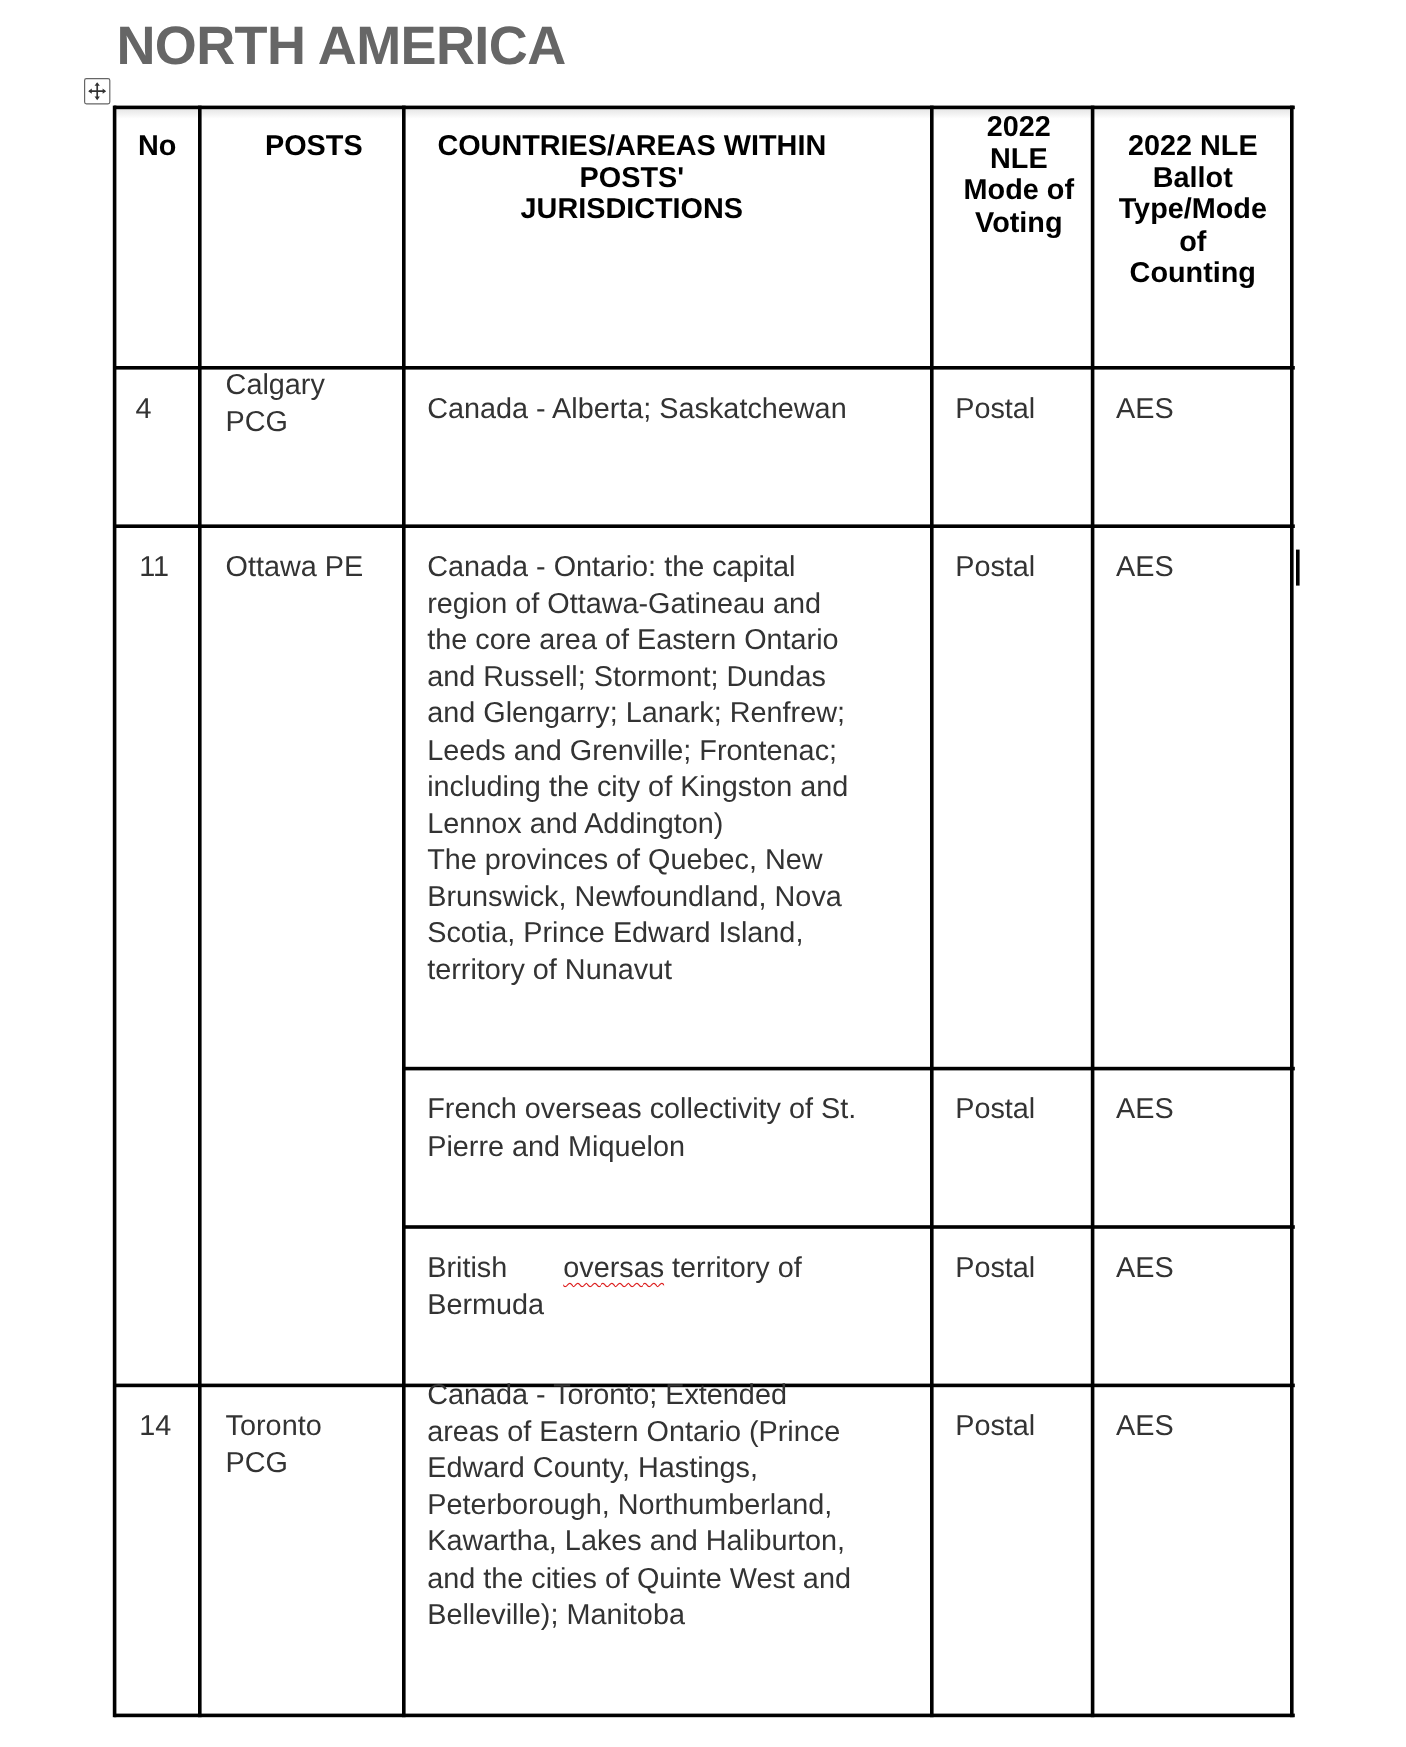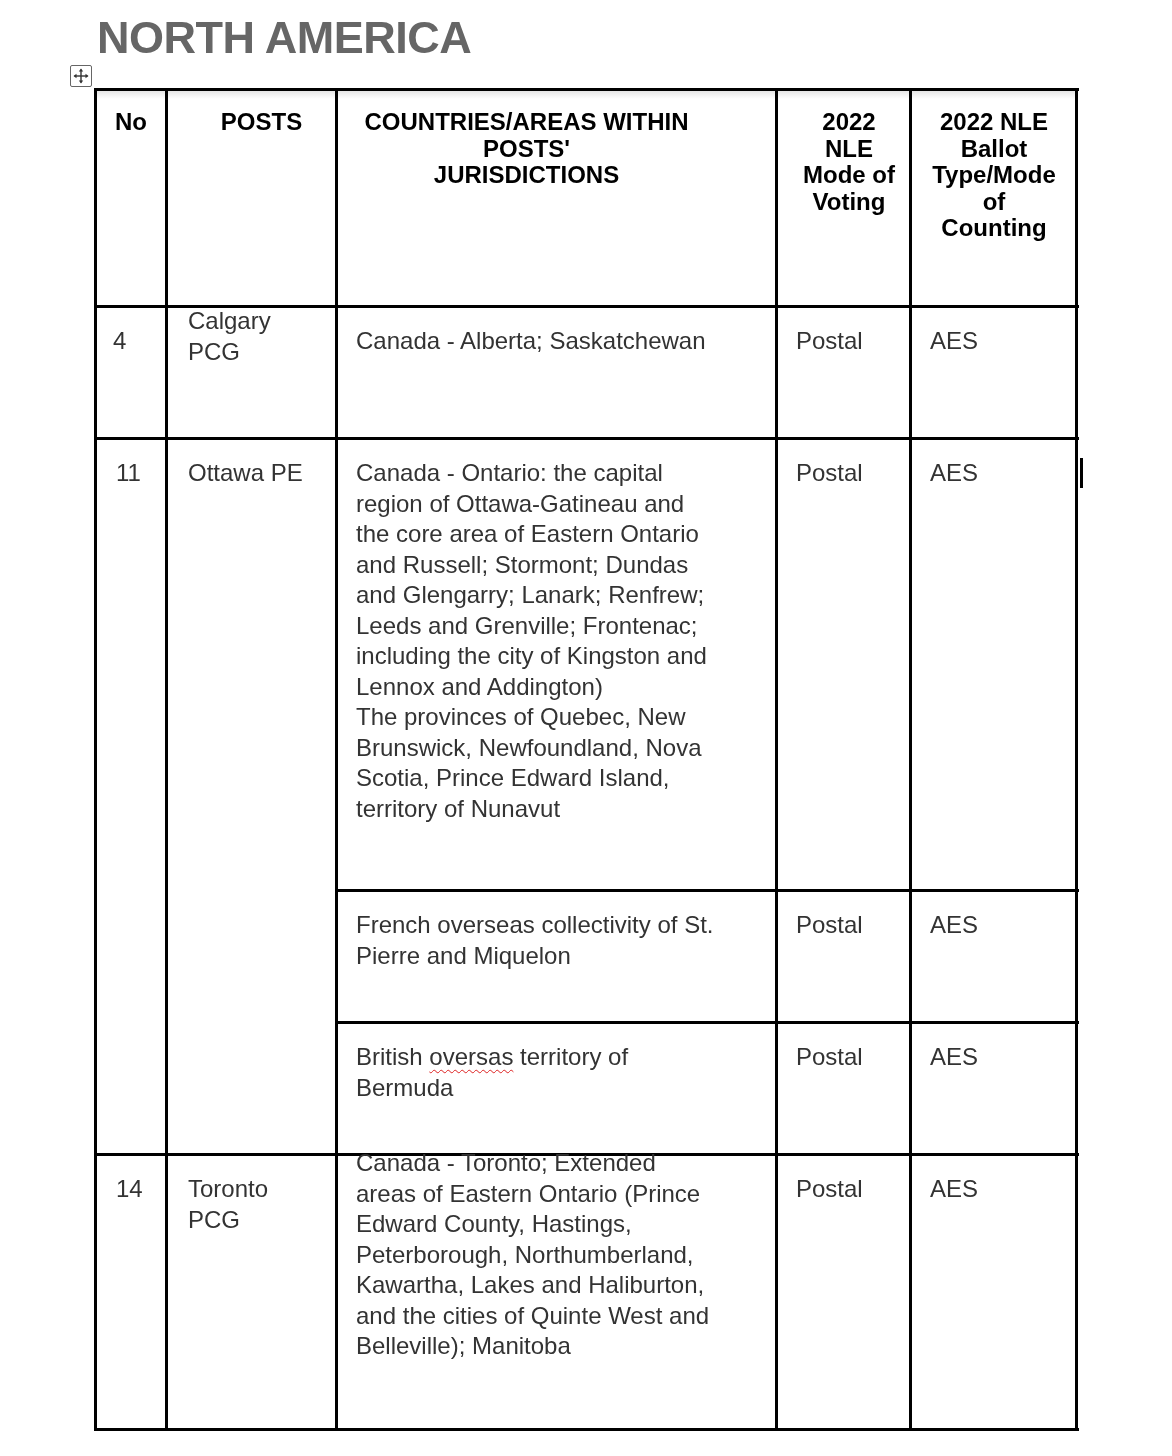--- a/index.html
+++ b/index.html
@@ -11,21 +11,21 @@
                  border: 1.5px solid #666; border-radius: 2px; background: #fff; box-sizing: border-box;
                  display: flex; align-items: center; justify-content: center; }
   .line { position: absolute; background: #000; }
   .hl { height: 3px; }
   .vl { width: 3px; }
   .shadow { position: absolute; left: 97px; top: 91px; width: 980px; height: 8px;
             background: linear-gradient(#e6e6e6, rgba(255,255,255,0)); }
   .cell { position: absolute; font-size: 24px; line-height: 30.5px; color: #333; }
   .hdr { position: absolute; font-size: 24px; font-weight: bold; color: #000; line-height: 26.5px;
          text-align: center; }
-  .spell { text-decoration: underline wavy #d22; text-decoration-thickness: 1px; text-underline-offset: 4px; }
+  .spell { text-decoration: underline wavy #d22; text-decoration-thickness: 1px; text-underline-offset: 4px; margin-left: 40px; }
   .cursor-bar { position: absolute; left: 1080px; top: 458px; width: 3px; height: 30px; background: #000; }
 </style>
 </head>
 <body>
 
 <div class="title">NORTH AMERICA</div>
 
 <div class="move-handle">
   <svg width="16" height="16" viewBox="0 0 16 16">
     <g stroke="#333" stroke-width="1.4" fill="#333">
@@ -59,21 +59,21 @@
 
   <div class="cursor-bar"></div>
 
   <div>
     <div class="hdr" style="left:97px; top:109px; width:68px;">No</div>
     <div class="hdr" style="left:168px; top:109px; width:167px;padding-left:10px;">POSTS</div>
     <div class="hdr" style="left:338px; top:109px; width:377px;">
       <div>COUNTRIES/AREAS WITHIN POSTS'</div>
       <div>JURISDICTIONS</div>
     </div>
-    <div class="hdr" style="left:778px; top:109px; width:142px;">
+    <div class="hdr" style="left:778px; top:93px; width:142px;">
       <div>2022</div>
       <div>NLE</div>
       <div>Mode of</div>
       <div>Voting</div>
     </div>
     <div class="hdr" style="left:912px; top:109px; width:164px;">
       <div>2022 NLE</div>
       <div>Ballot</div>
       <div>Type/Mode</div>
       <div>of</div>

